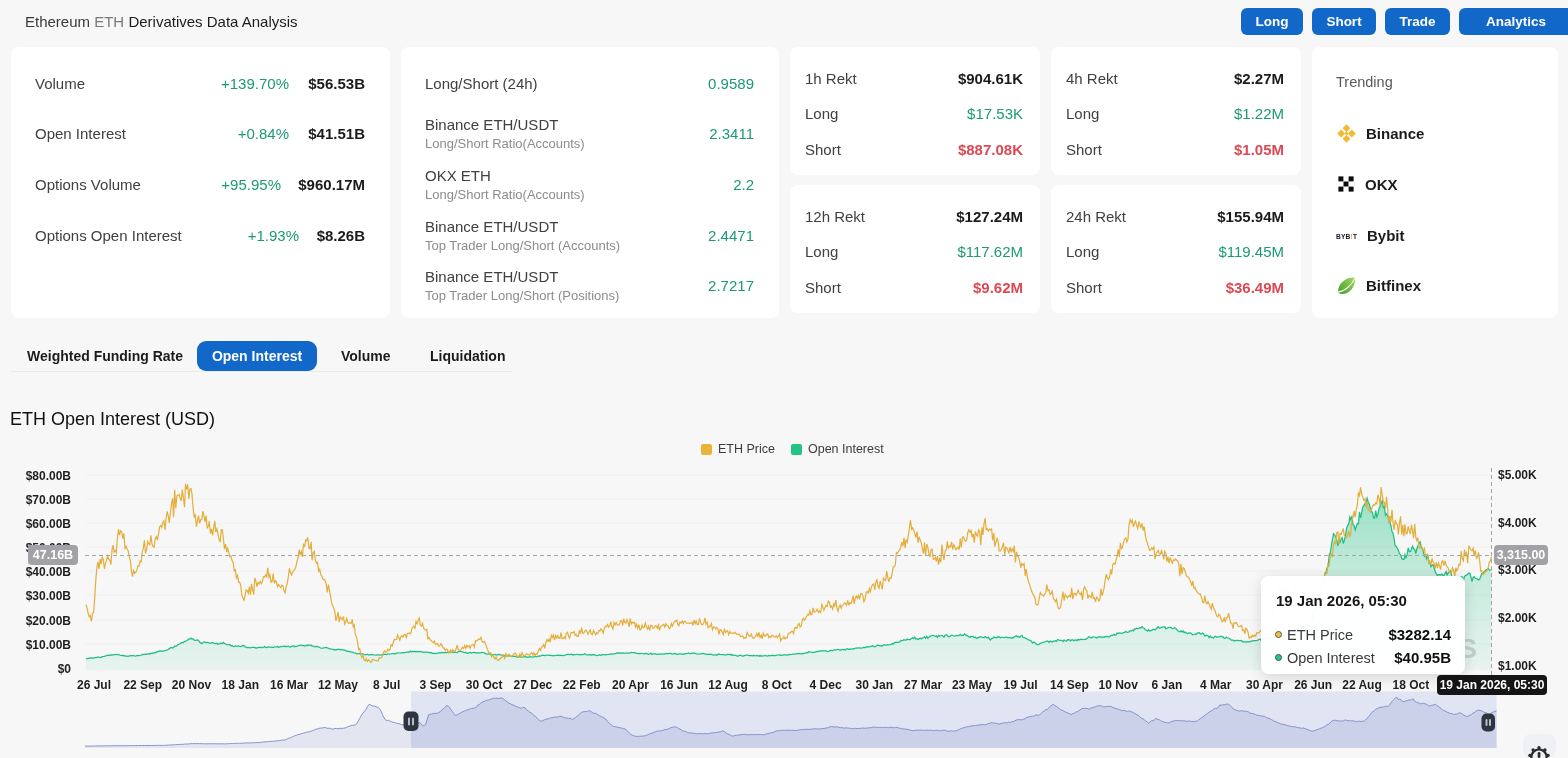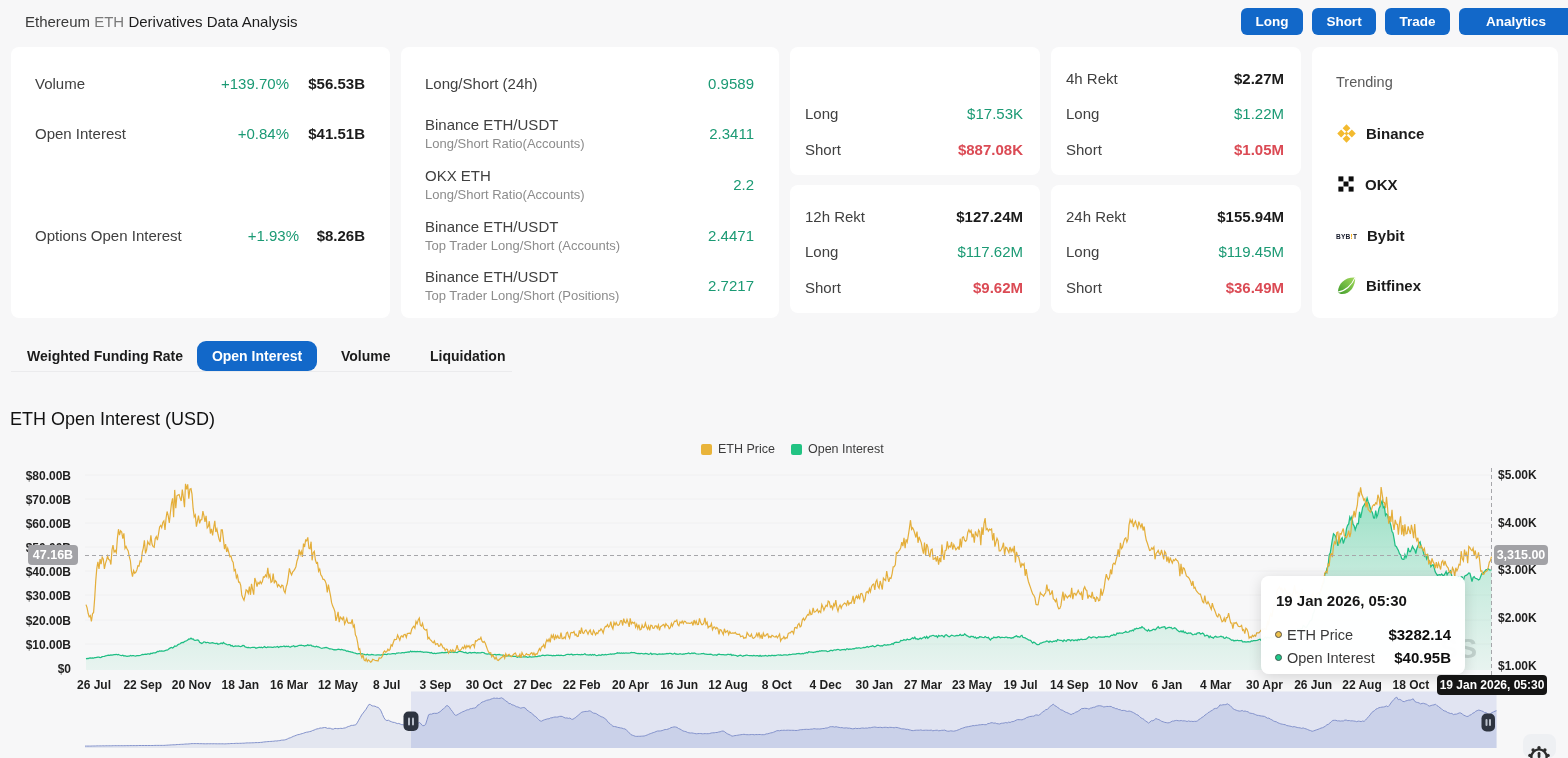--- a/index.html
+++ b/index.html
@@ -30,20 +30,25 @@
     <div class="row" style="top:21px;height:30px;">
         <span class="lbl">Volume</span>
         <span class="grn" style="margin-left:auto;">+139.70%</span>
         <span class="val" style="width:76px;text-align:right;">$56.53B</span>
       </div>
     <div class="row" style="top:71px;height:30px;">
         <span class="lbl">Open Interest</span>
         <span class="grn" style="margin-left:auto;text-align:right;">+0.84%</span>
         <span class="val" style="width:76px;text-align:right;">$41.51B</span>
       </div>
+    <div class="row" style="top:122px;height:30px;">
+        <span class="lbl">Options Volume</span>
+        <span class="grn" style="margin-left:auto;">+95.95%</span>
+        <span class="val" style="width:84px;text-align:right;">$960.17M</span>
+      </div>
     <div class="row" style="top:173px;height:30px;">
         <span class="lbl">Options Open Interest</span>
         <span class="grn" style="margin-left:auto;">+1.93%</span>
         <span class="val" style="width:66px;text-align:right;">$8.26B</span>
       </div>
   </div>
 
   <div class="card" style="left:401px;top:47px;width:378px;height:271px;">
     <div class="row" style="top:21px;height:30px;">
         <span class="lbl">Long/Short (24h)</span>
@@ -73,20 +78,24 @@
     <div class="row" style="top:218px;height:41px;">
         <span>
           <div class="lbl">Binance ETH/USDT</div>
           <div class="sub" style="margin-top:3px;">Top Trader Long/Short (Positions)</div>
         </span>
         <span class="grn" style="margin-left:auto;">2.7217</span>
       </div>
   </div>
 
   <div class="card" style="left:790px;top:47px;width:250px;height:128px;">
+    <div class="row" style="top:16px;height:30px;left:15px;right:17px;">
+        <span class="lbl">1h Rekt</span>
+        <span class="val" style="margin-left:auto;">$904.61K</span>
+      </div>
     <div class="row" style="top:51px;height:30px;left:15px;right:17px;">
         <span class="lbl">Long</span>
         <span class="grn" style="margin-left:auto;">$17.53K</span>
       </div>
     <div class="row" style="top:87px;height:30px;left:15px;right:17px;">
         <span class="lbl">Short</span>
         <span class="red" style="margin-left:auto;">$887.08K</span>
       </div>
   </div>
   <div class="card" style="left:1051px;top:47px;width:250px;height:128px;">

